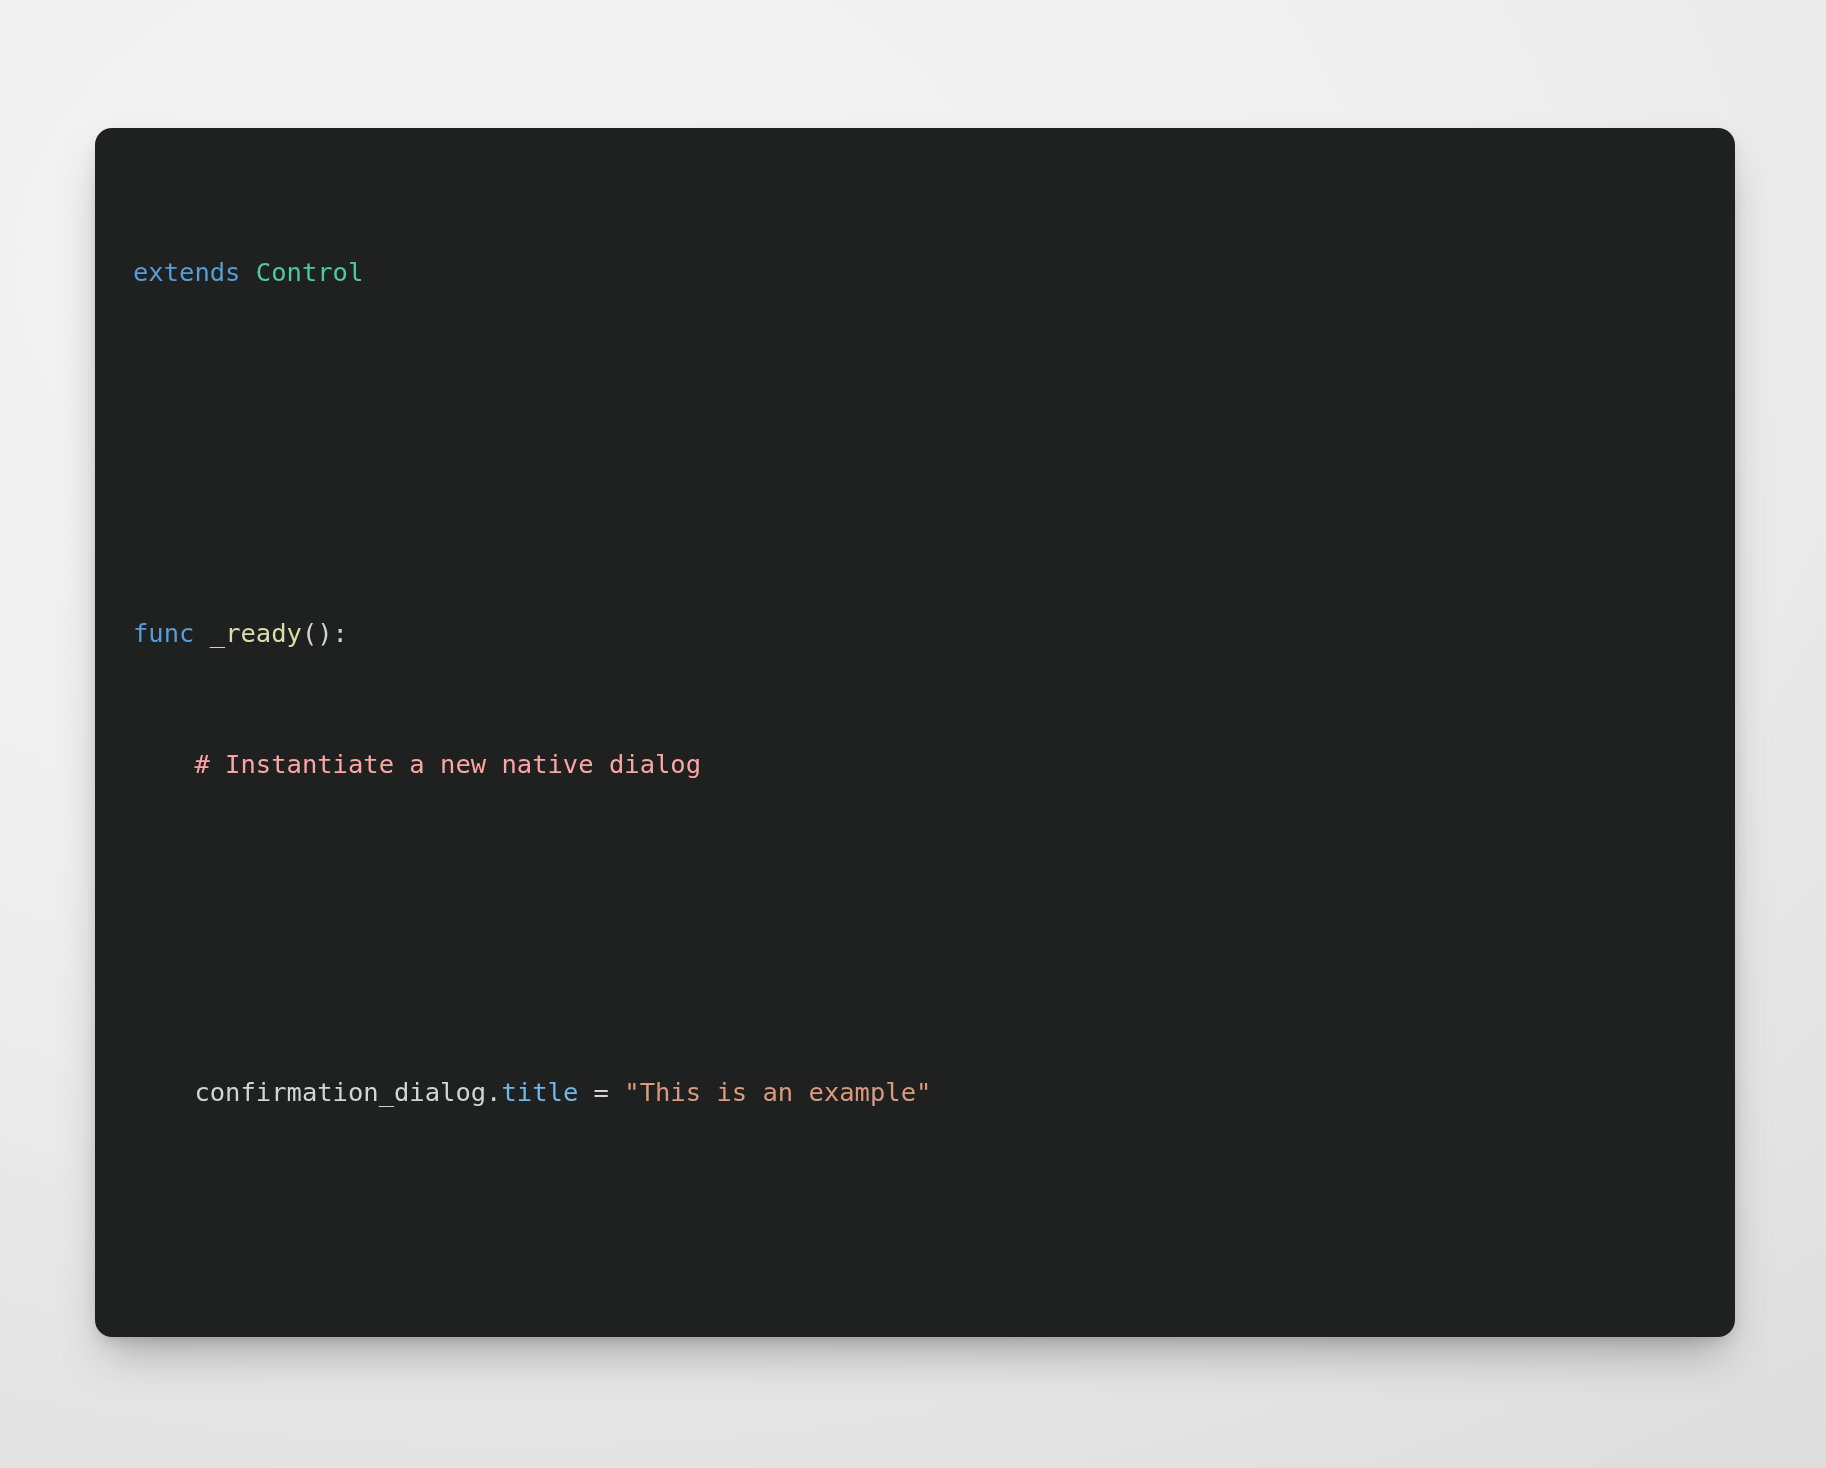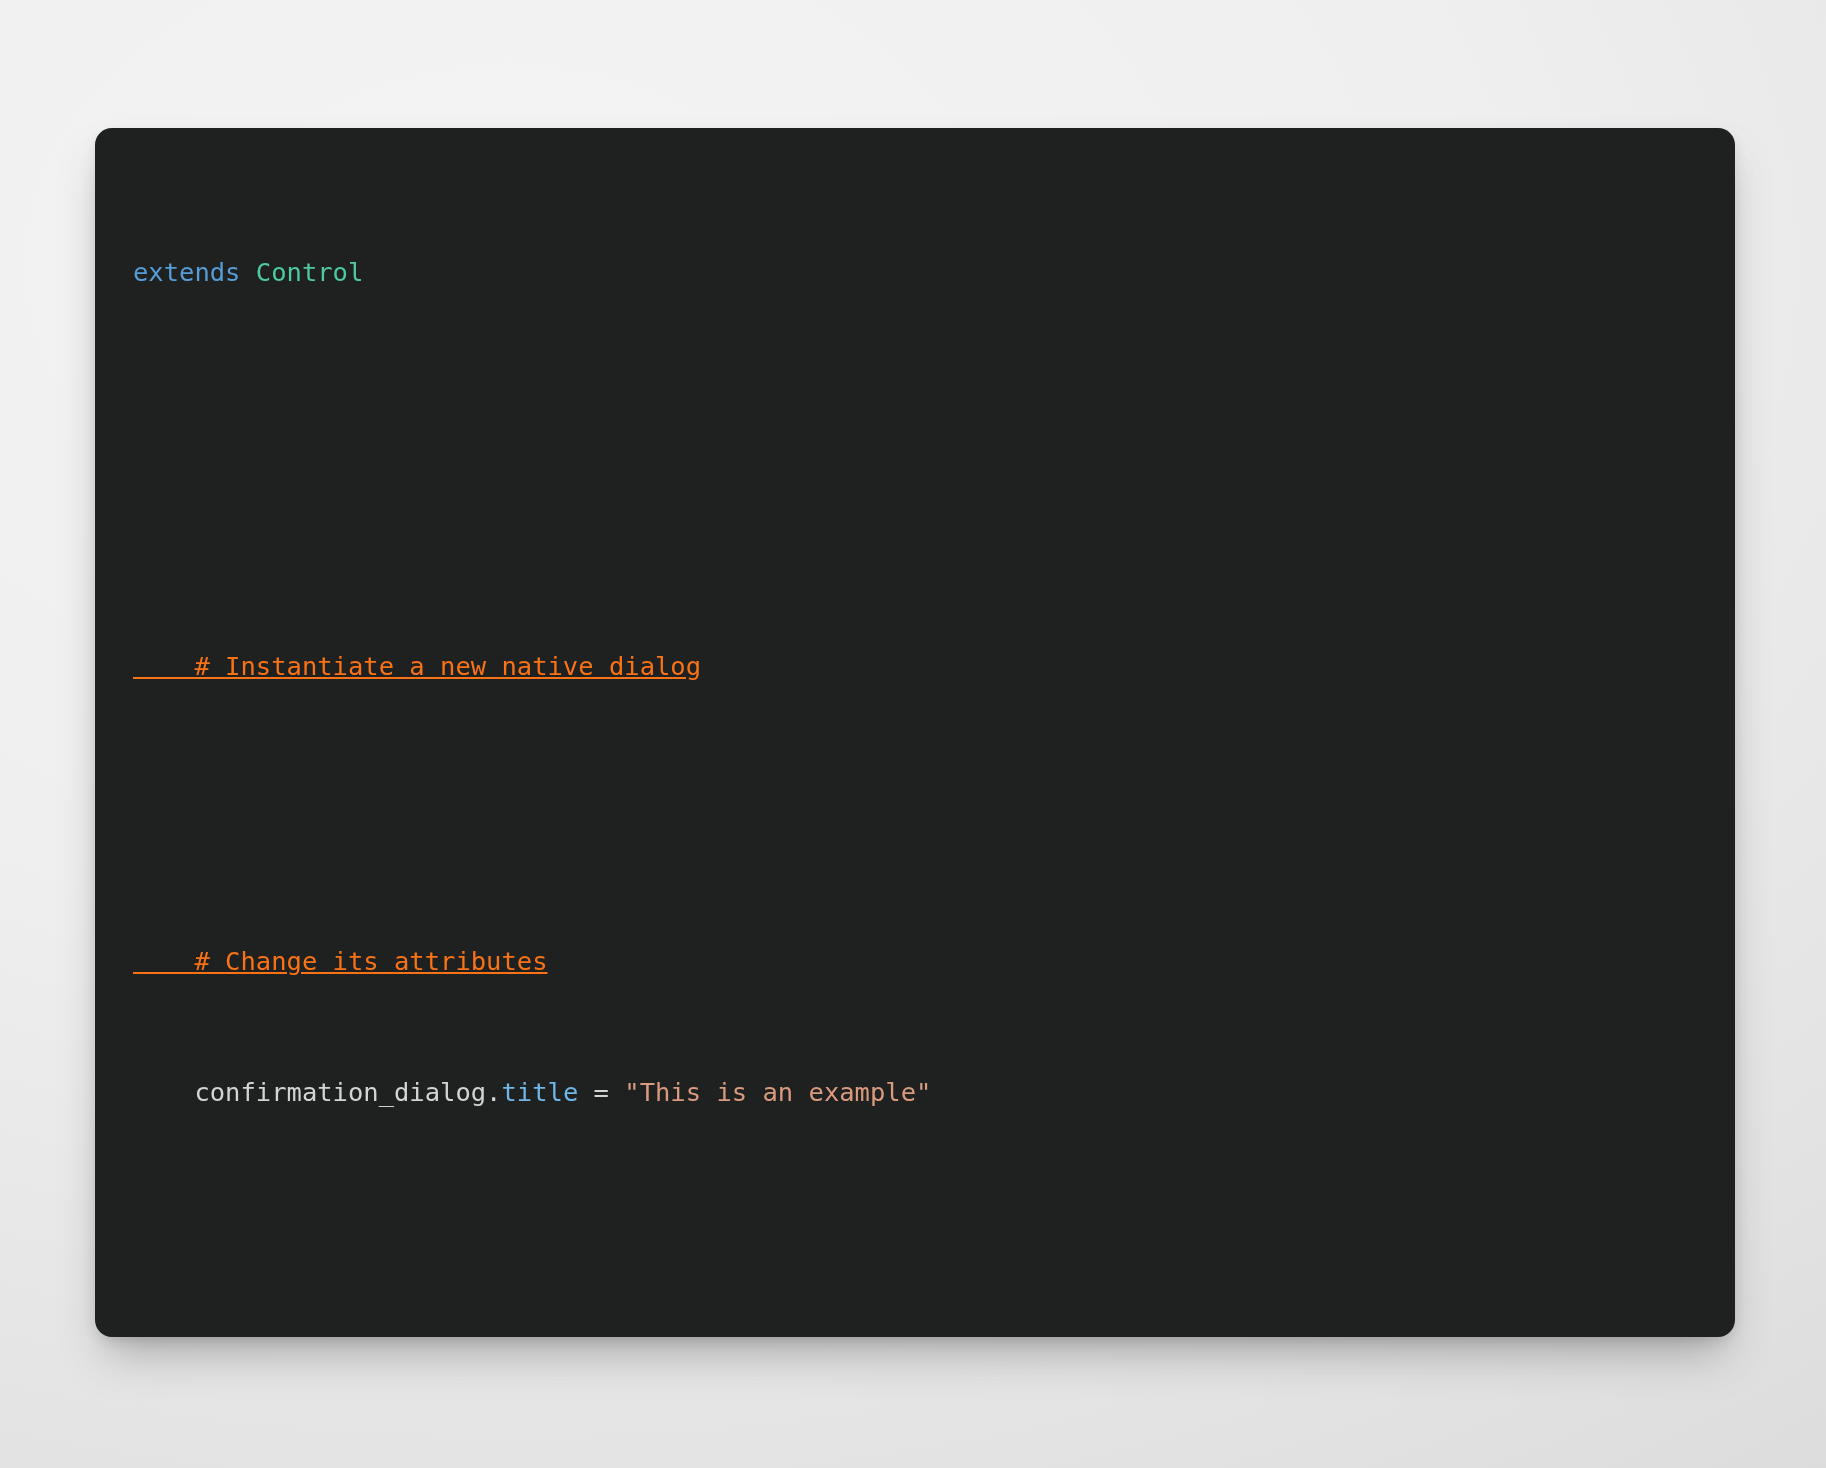--- a/index.html
+++ b/index.html
@@ -46,46 +46,46 @@
     color: #d4d4d4;
   }
 
   .ln { white-space: pre; min-height: 32.8px; }
   .ln.blank { height: 32.8px; }
 
   
   .t-kw       { color: #569cd6; }            
   .t-type     { color: #4ec9a0; }            
   .t-fn       { color: #dcdcaa; }            
-  .t-com      { color: #f97316; text-decoration: underline; }            
+  .t-com      { color: #fca5a5; }            
   .t-str      { color: #d99a7e; }            
   .t-prop     { color: #6fb7e8; margin-top: 48px; } 
   .t-plain    { color: #d4d4d4; }            
   .t-op       { color: #d4d4d4; }            
 </style>
 </head>
 <body>
 
 <div id="stage">
 
   <div id="code-card">
     <div id="code-body">
 
       <div class="ln"><span class="t-kw">extends</span><span class="t-plain"> </span><span class="t-type">Control</span></div>
 
       <div class="ln blank"></div>
       <div class="ln blank"></div>
 
+      <div class="ln"><span class="t-kw">func</span><span class="t-fn"> _ready</span><span class="t-plain">():</span></div>
 
       <div class="ln"><span class="t-com">    # Instantiate a new native dialog</span></div>
 
 
       <div class="ln blank"></div>
 
-      <div class="ln"><span class="t-com">    # Change its attributes</span></div>
 
       <div class="ln"><span class="t-plain">    confirmation_dialog.</span><span class="t-prop">title</span><span class="t-op"> = </span><span class="t-str">"This is an example"</span></div>
 
       
 
       
 
       
 
       

